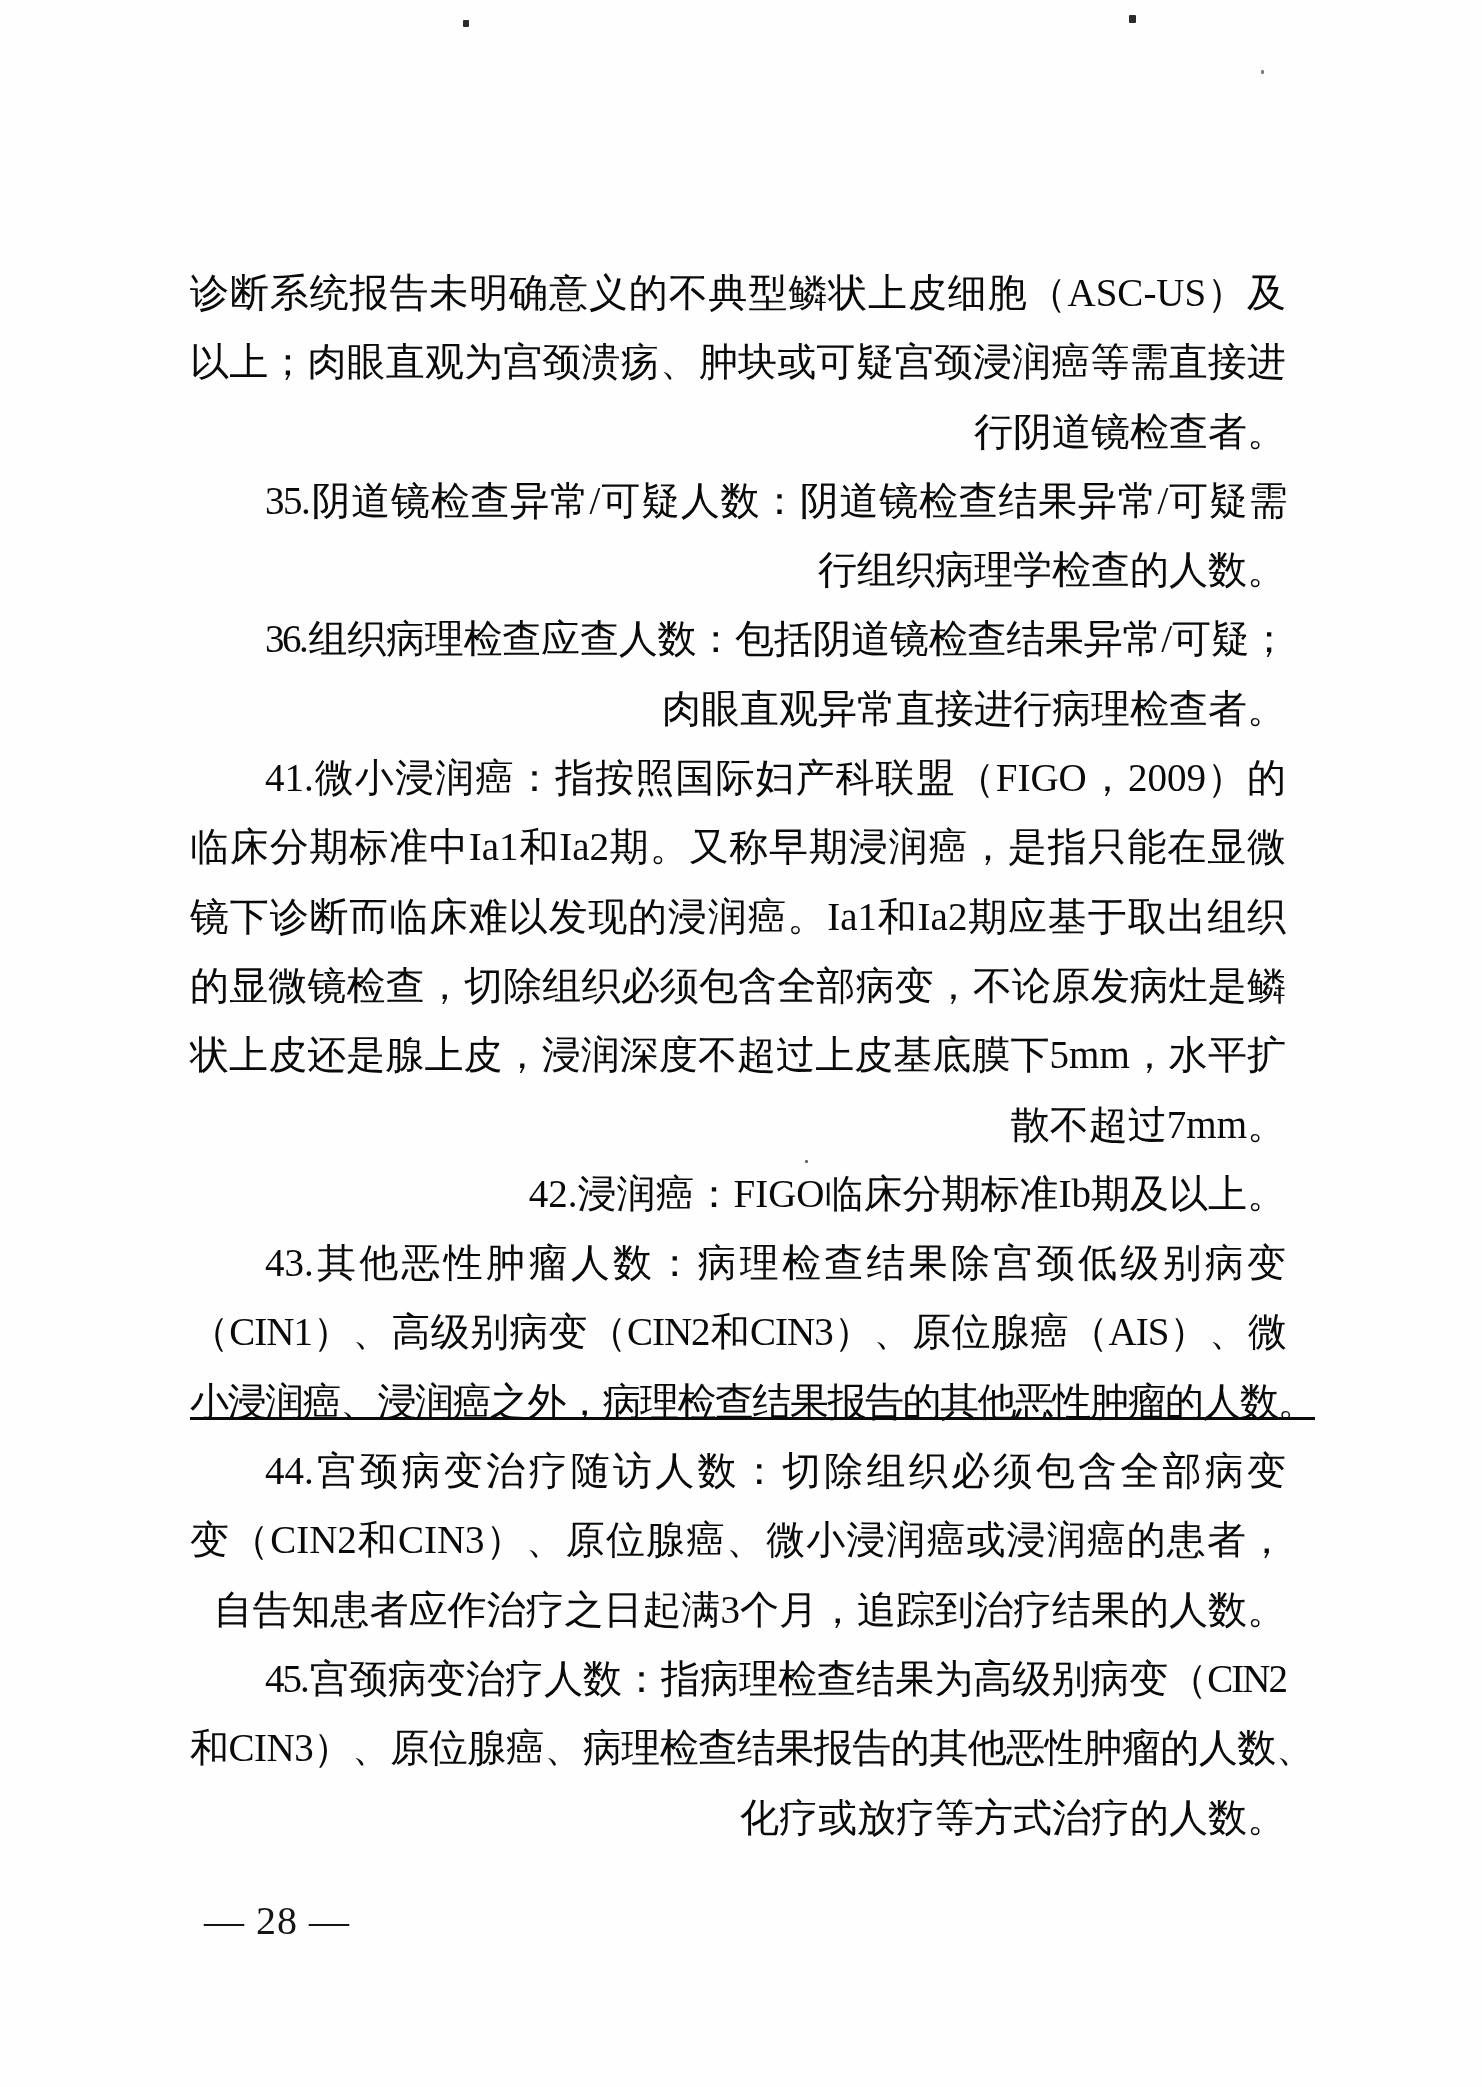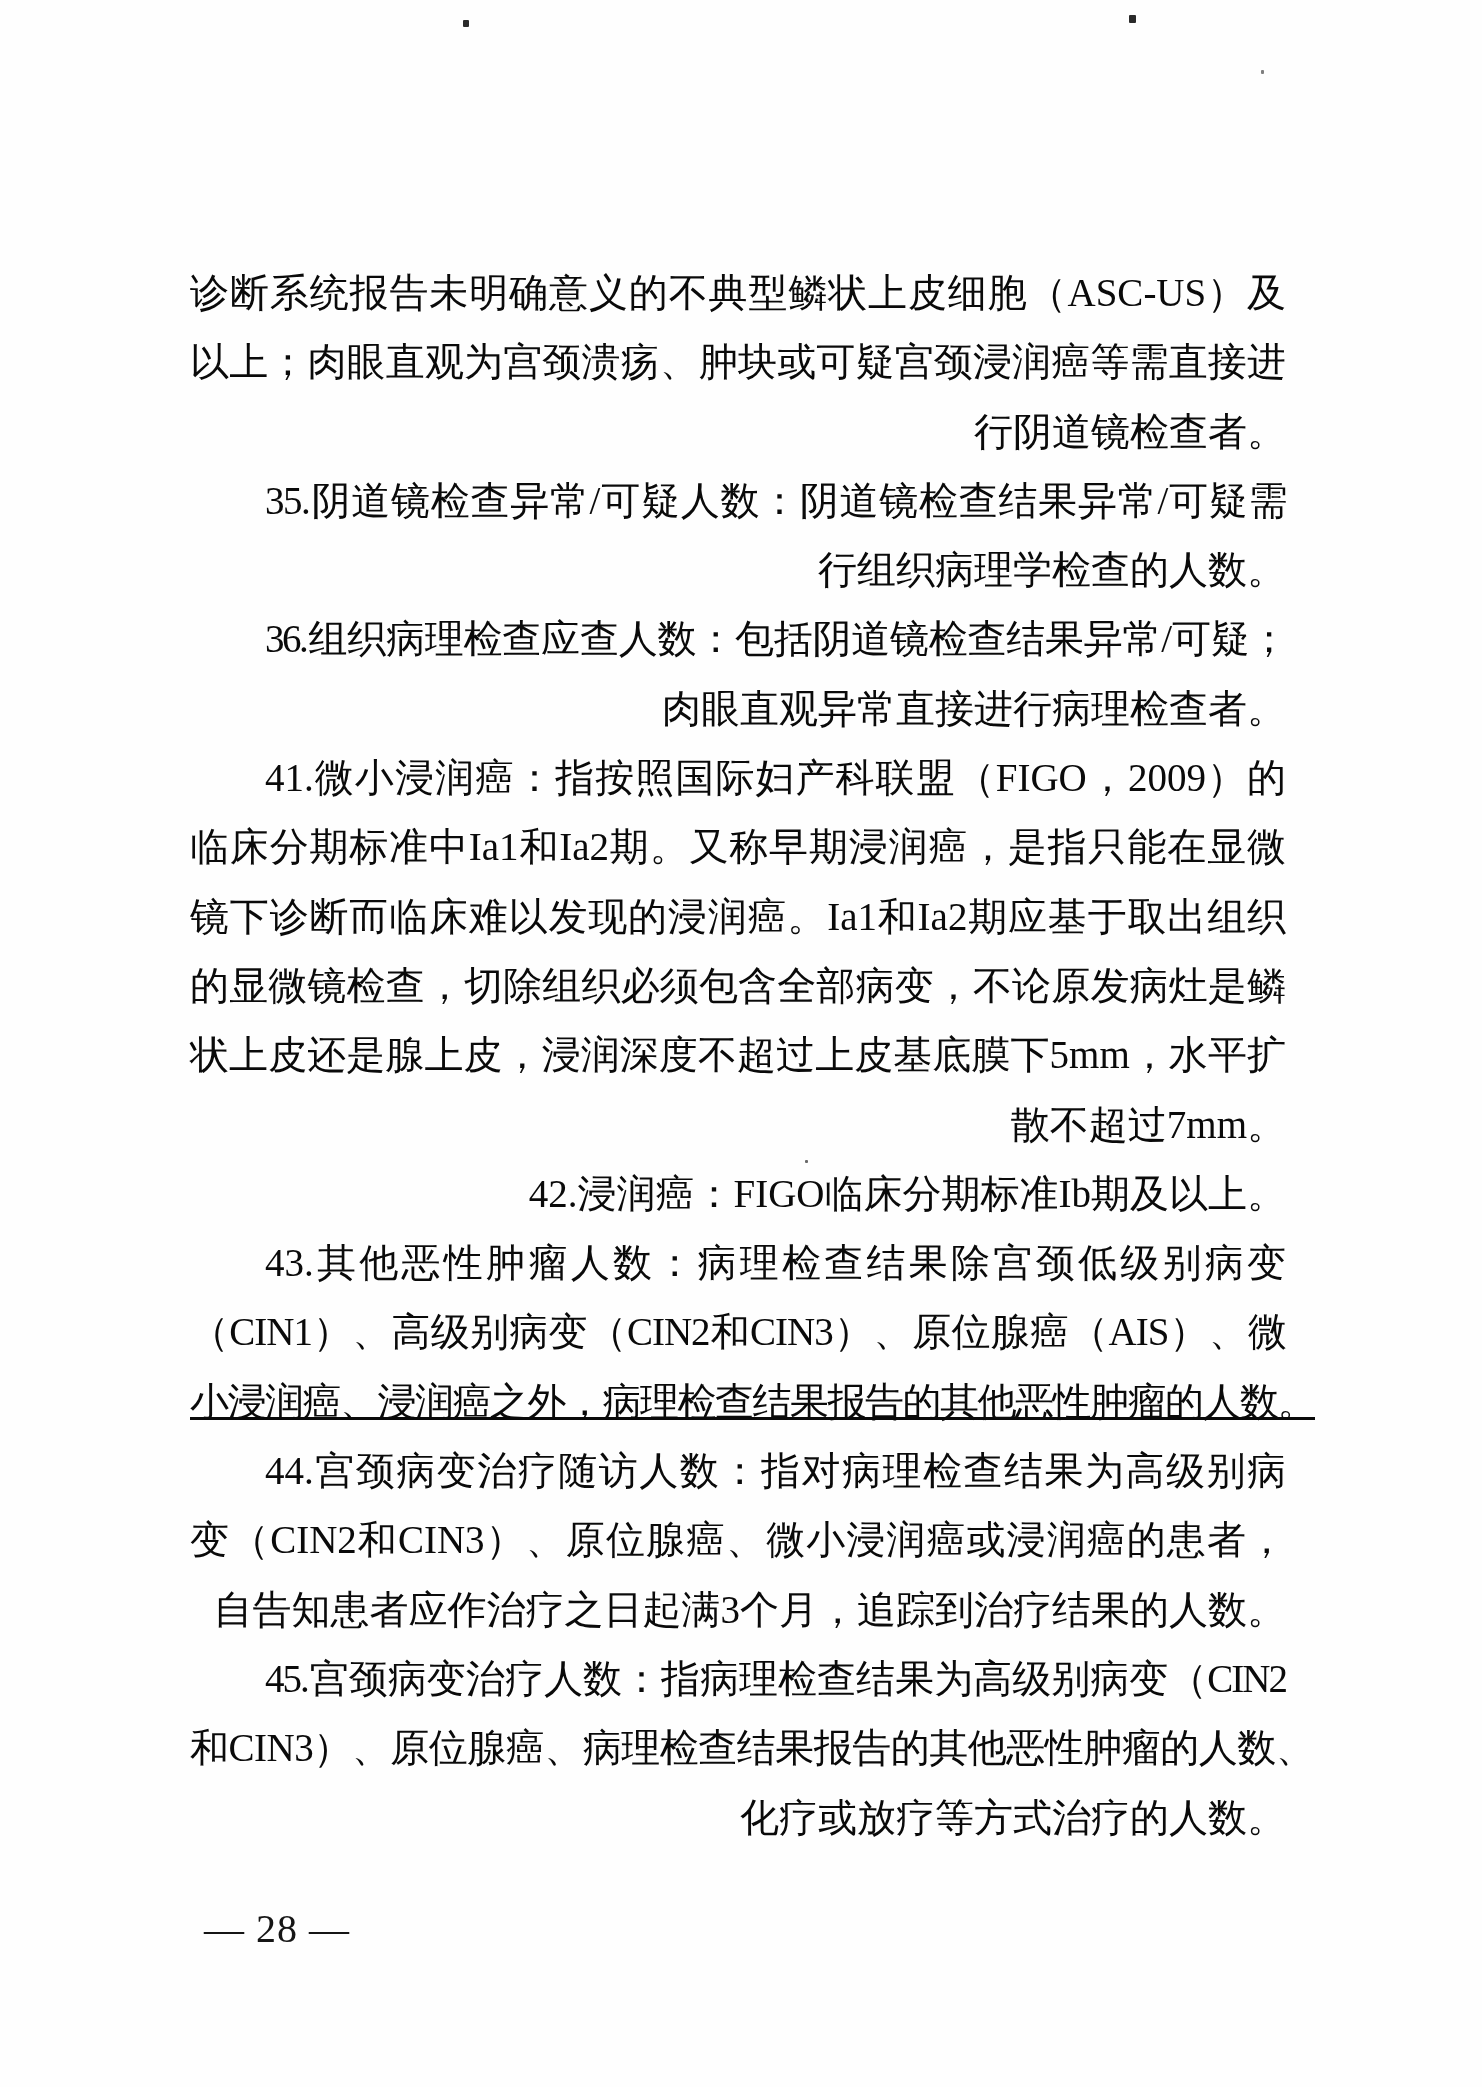--- a/index.html
+++ b/index.html
@@ -42,21 +42,20 @@
     font-weight: normal;
   }
   .footer {
     position: absolute;
     left: 204px;
     top: 1901px;
     font-size: 40px;
     line-height: 40px;
     letter-spacing: 1px;
     color: #151515;
-    margin-top: 8px;
   }
   .artifact {
     position: absolute;
     background: #2a2a2a;
     border-radius: 1px;
   }
   .a1 { left: 463px;  top: 20px;   width: 6px; height: 7px; }
   .a2 { left: 1129px; top: 15px;   width: 7px; height: 8px; }
   .a3 { left: 1261px; top: 70px;   width: 3px; height: 4px; opacity: .6; }
   .a4 { left: 805px;  top: 1160px; width: 3px; height: 3px; opacity: .7; }
@@ -81,21 +80,21 @@
       <div class="line j ind"><span class="seg b">41.微小浸润癌：</span><span class="seg">指按照国际妇产科联盟（FIGO，2009）的</span></div>
       <div class="line j"><span class="seg">临床分期标准中Ia1和Ia2期。又称早期浸润癌，是指只能在显微</span></div>
       <div class="line j"><span class="seg">镜下诊断而临床难以发现的浸润癌。Ia1和Ia2期应基于取出组织</span></div>
       <div class="line j"><span class="seg">的显微镜检查，切除组织必须包含全部病变，不论原发病灶是鳞</span></div>
       <div class="line j"><span class="seg">状上皮还是腺上皮，浸润深度不超过上皮基底膜下5mm，水平扩</span></div>
       <div class="line"><span class="seg">散不超过7mm。</span></div>
       <div class="line ind"><span class="seg b">42.浸润癌：</span><span class="seg">FIGO临床分期标准Ib期及以上。</span></div>
       <div class="line j ind"><span class="seg b">43.其他恶性肿瘤人数：</span><span class="seg">病理检查结果除宫颈低级别病变</span></div>
       <div class="line j" style="letter-spacing: -1px;"><span class="seg">（CIN1）、高级别病变（CIN2和CIN3）、原位腺癌（AIS）、微</span></div>
       <div class="line j" style="letter-spacing: -1.5px; text-decoration: underline;"><span class="seg">小浸润癌、浸润癌之外，病理检查结果报告的其他恶性肿瘤的人数。</span></div>
-      <div class="line j ind"><span class="seg b">44.宫颈病变治疗随访人数：</span><span class="seg">指对病理检查结果为高级别病</span></div>
+      <div class="line j ind"><span class="seg b">44.宫颈病变治疗随访人数：</span><span class="seg">切除组织必须包含全部病变</span></div>
       <div class="line j"><span class="seg">变（CIN2和CIN3）、原位腺癌、微小浸润癌或浸润癌的患者，</span></div>
       <div class="line"><span class="seg">自告知患者应作治疗之日起满3个月，追踪到治疗结果的人数。</span></div>
       <div class="line j ind" style="letter-spacing: -2px;"><span class="seg b">45.宫颈病变治疗人数：</span><span class="seg">指病理检查结果为高级别病变（CIN2</span></div>
       <div class="line j" style="letter-spacing: -0.5px;"><span class="seg">和CIN3）、原位腺癌、病理检查结果报告的其他恶性肿瘤的人数、</span></div>
       <div class="line"><span class="seg">化疗或放疗等方式治疗的人数。</span></div>
     </div>
 
   <div class="footer">— 28 —</div>
 </div>
 

